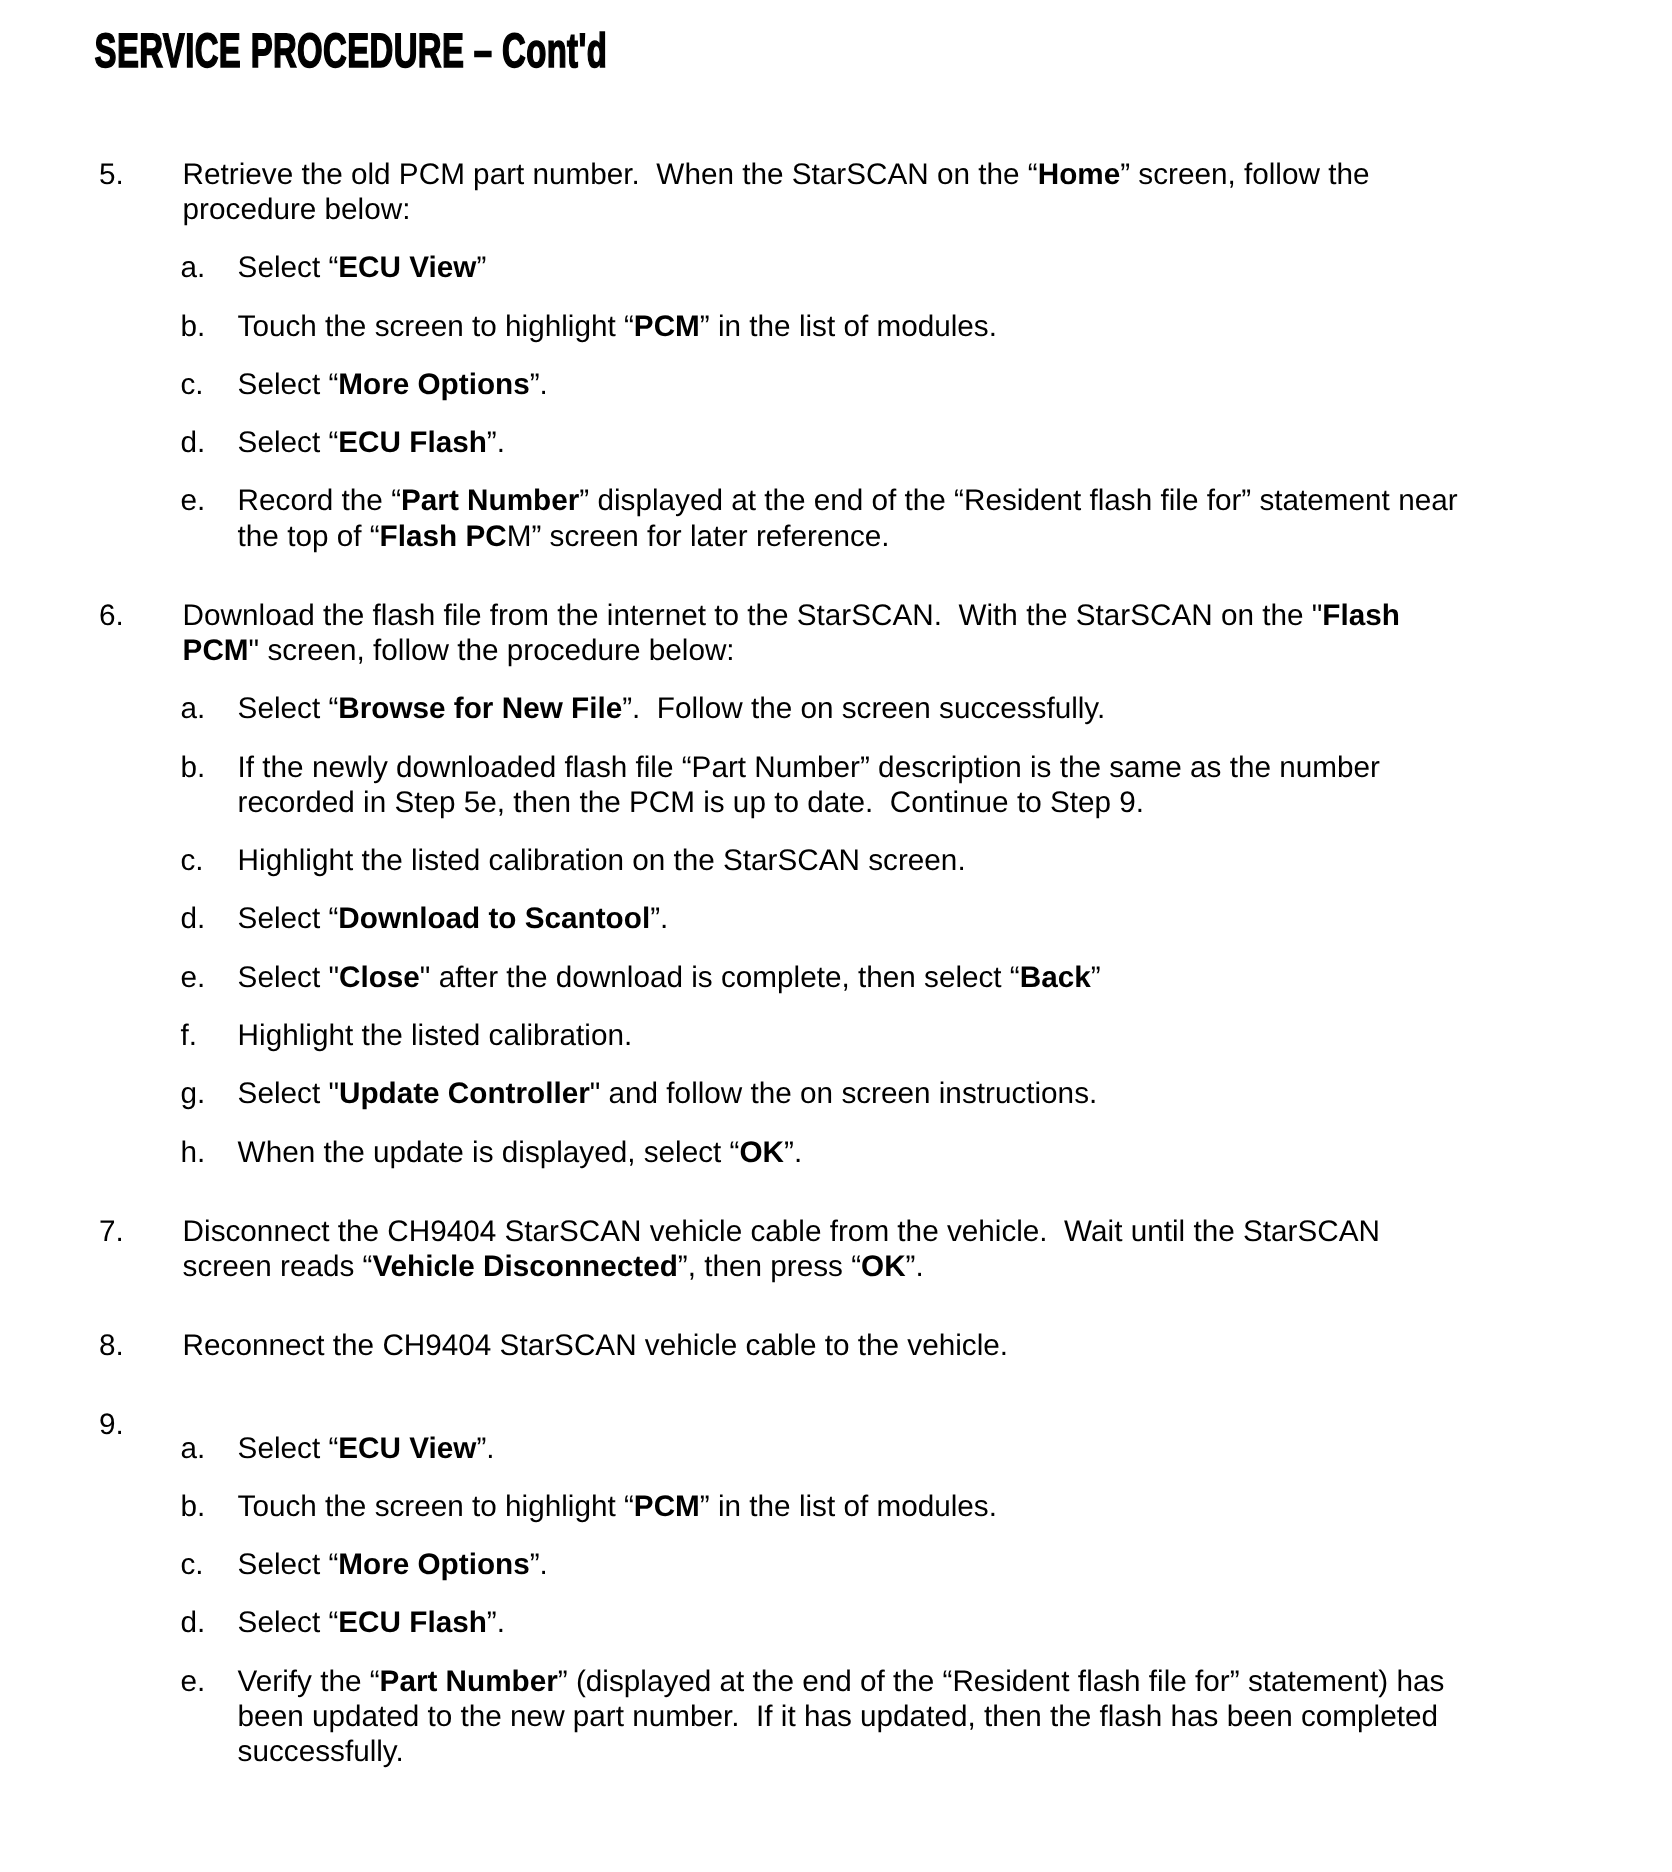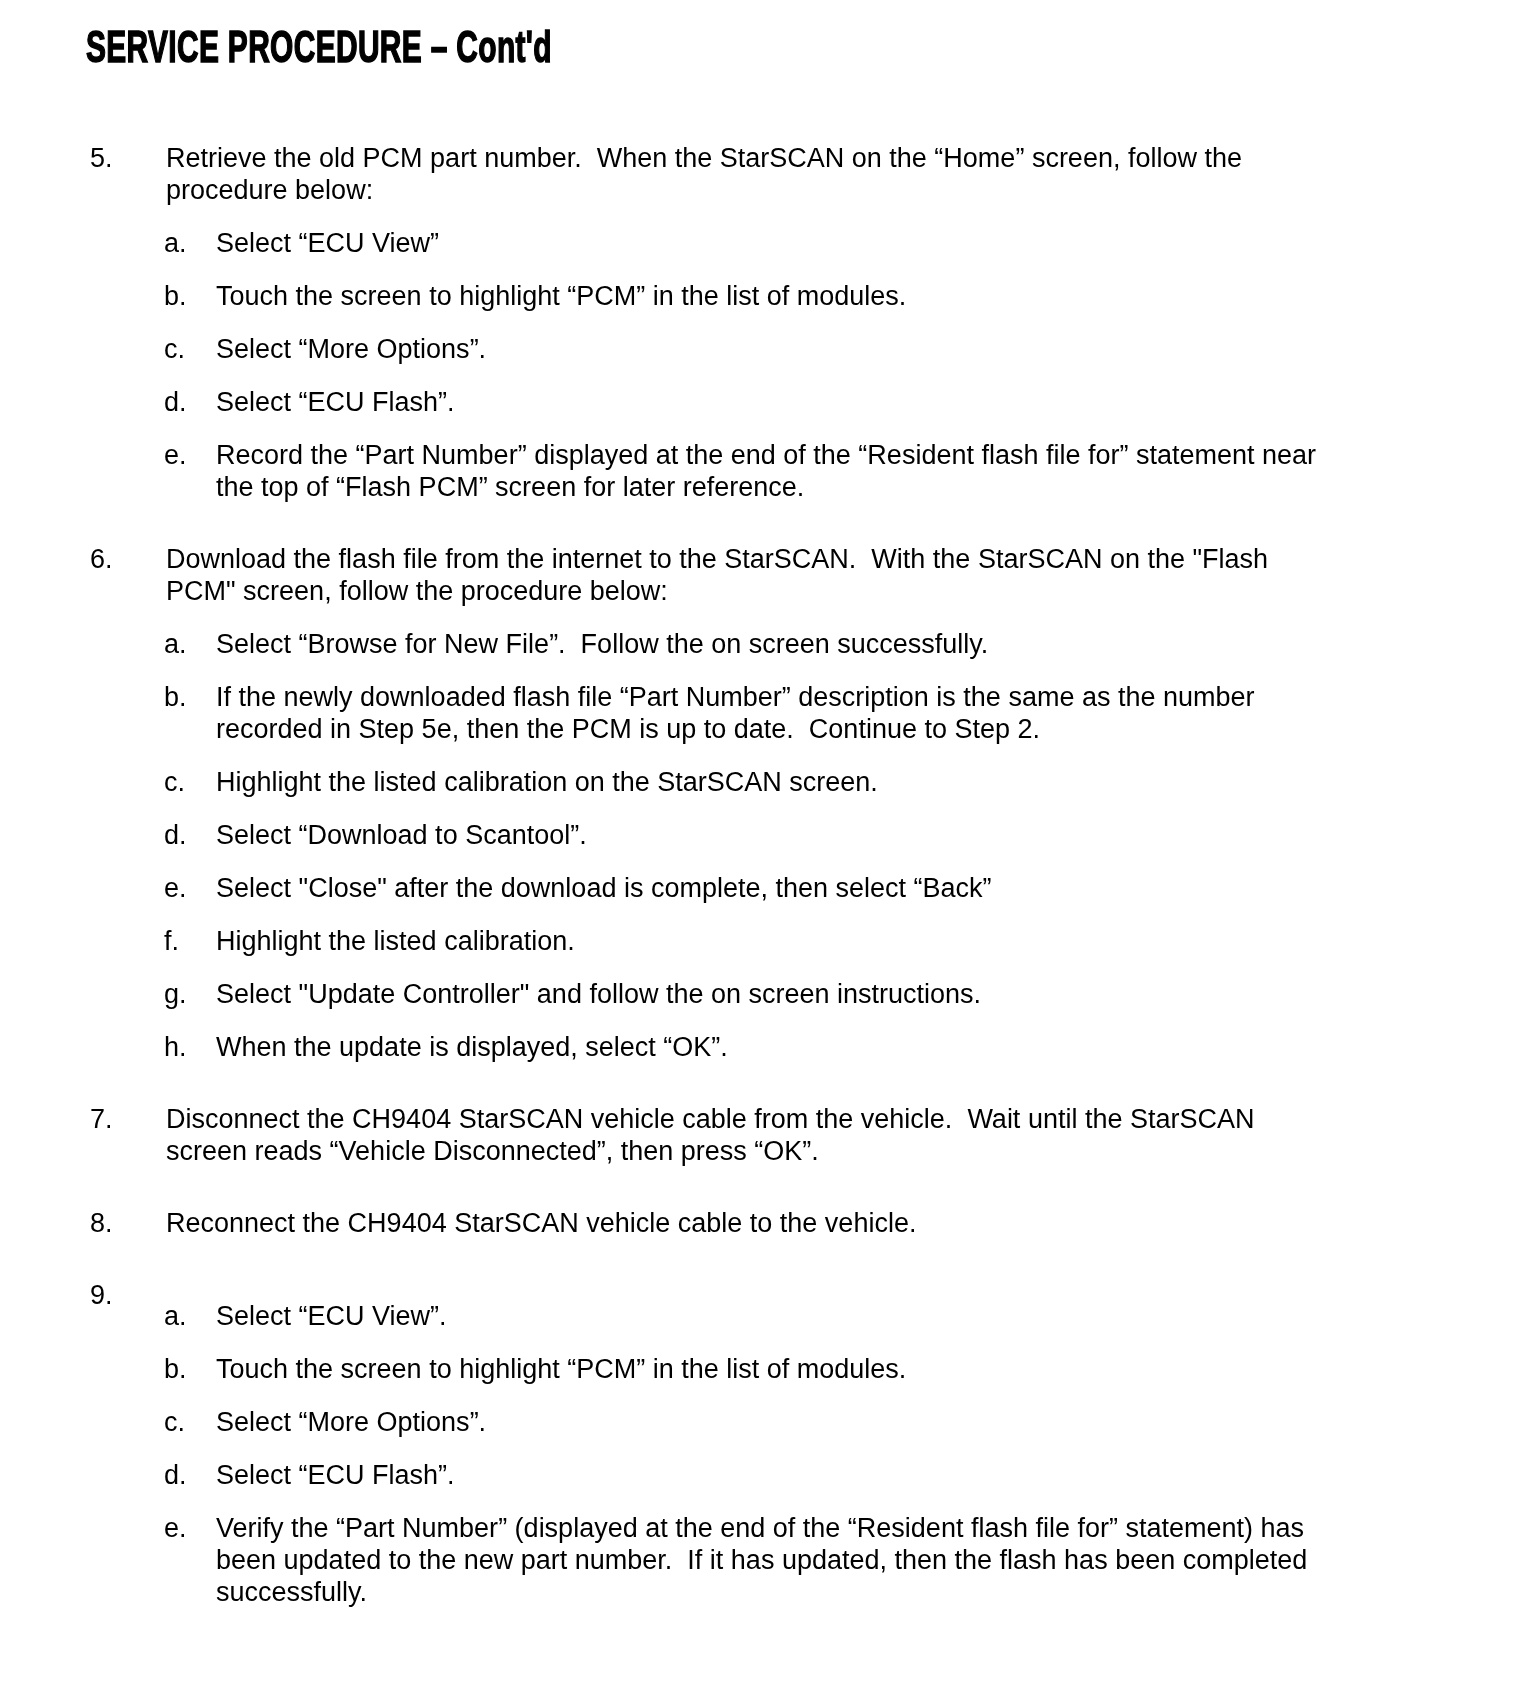--- a/index.html
+++ b/index.html
@@ -54,21 +54,21 @@
     align-items: flex-start;
     margin: 21px 0 0 -2px;
   }
   .sub-letter {
     flex: 0 0 52px;
   }
   .sub-body {
     flex: 1;
     white-space: pre-wrap;
   }
-  b { font-weight: normal; }
+  b { font-weight: bold; }
 </style>
 </head>
 <body>
 
 <div class="doc">
   <h1 class="title">SERVICE PROCEDURE – Cont'd</h1>
   <div id="steps">
       <div class="step">
         <div class="step-num">5.</div>
         <div class="step-body">
@@ -102,21 +102,21 @@
         <div class="step-body">
           <div class="step-intro"><span>Download the flash file from the internet to the StarSCAN.  With the StarSCAN on the "</span><b>Flash
 PCM</b><span>" screen, follow the procedure below:</span></div>
           <div class="substep">
             <div class="sub-letter">a.</div>
             <div class="sub-body"><span>Select “</span><b>Browse for New File</b><span>”.  Follow the on screen successfully.</span></div>
           </div>
           <div class="substep">
             <div class="sub-letter">b.</div>
             <div class="sub-body"><span>If the newly downloaded flash file “Part Number” description is the same as the number
-recorded in Step 5e, then the PCM is up to date.  Continue to Step 2.</span></div>
+recorded in Step 5e, then the PCM is up to date.  Continue to Step 9.</span></div>
           </div>
           <div class="substep">
             <div class="sub-letter">c.</div>
             <div class="sub-body"><span>Highlight the listed calibration on the StarSCAN screen.</span></div>
           </div>
           <div class="substep">
             <div class="sub-letter">d.</div>
             <div class="sub-body"><span>Select “</span><b>Download to Scantool</b><span>”.</span></div>
           </div>
           <div class="substep">

